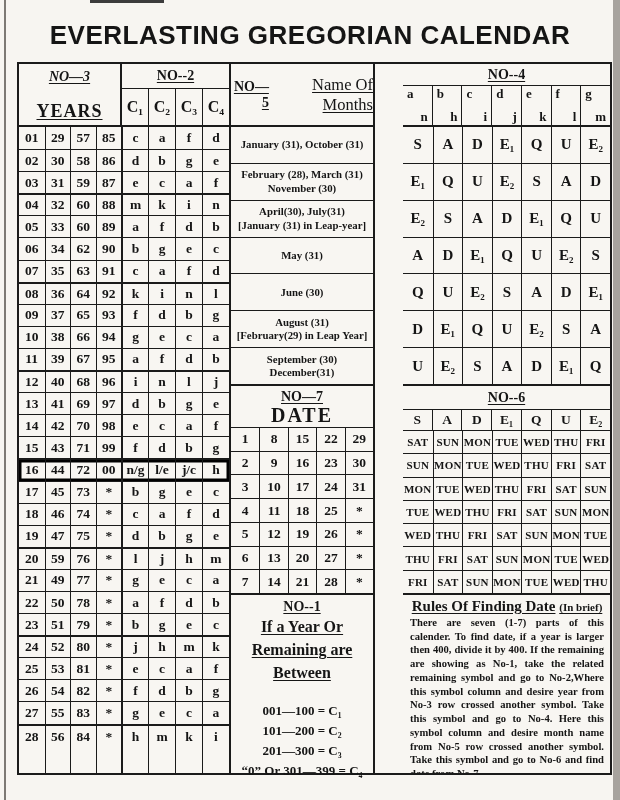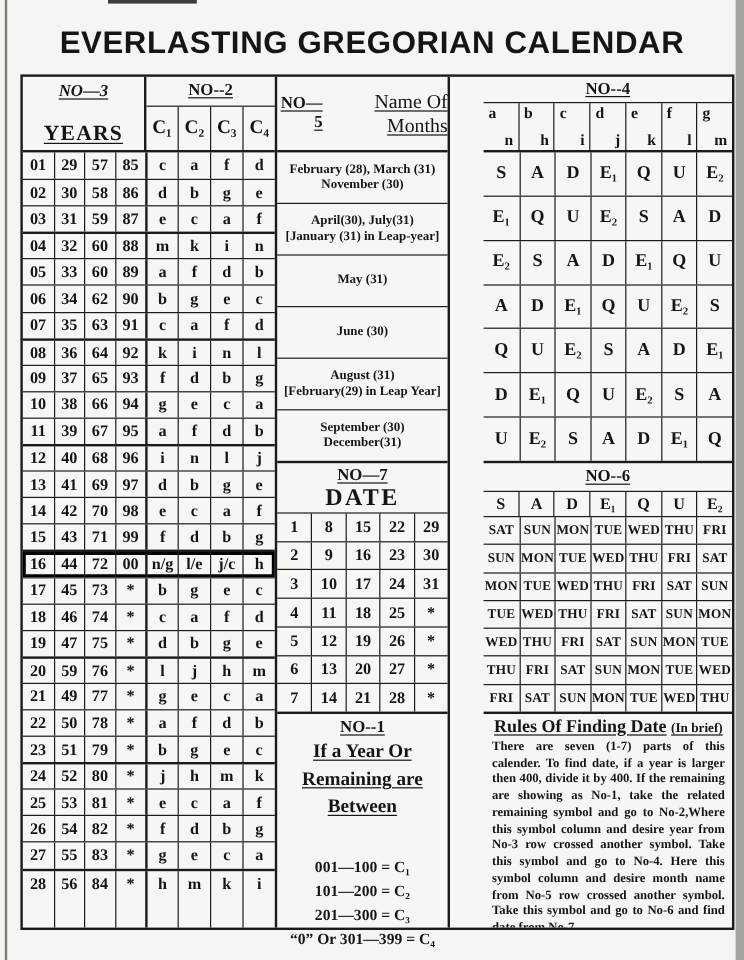--- a/index.html
+++ b/index.html
@@ -71,21 +71,21 @@
   .dgrid .g-row{flex:1;display:grid;grid-template-columns:repeat(5,1fr);border-top:1px solid #1b1b1b;}
   .dgrid .g-row:first-child{border-top:0;}
   .dgrid .g-cell{display:flex;align-items:center;justify-content:center;
     font-weight:700;font-size:13.5px;border-left:1px solid #1b1b1b;}
   .dgrid .g-cell:first-child{border-left:0;}
   .no1{flex:1;border-top:2px solid #1b1b1b;display:flex;flex-direction:column;align-items:center;
     padding-top:4px;}
   .no1 .t1{font-weight:700;font-size:14px;}
   .no1-lines .l-item{font-weight:700;font-size:16px;line-height:1.45;text-align:center;
     text-decoration:underline;text-underline-offset:2px;}
-  .no1-maps{margin-top:28px;}
+  .no1-maps{margin-top:16px;}
   .no1-maps .l-item{font-weight:700;font-size:13px;line-height:1.55;text-align:center;white-space:nowrap;}
 
   
   .col-right{flex:1;display:flex;flex-direction:column;padding-left:28px;}
   .no4-head{flex:0 0 63px;border-bottom:2px solid #1b1b1b;display:flex;flex-direction:column;}
   .no4-title{flex:0 0 22px;display:flex;align-items:center;justify-content:center;
     font-weight:700;font-size:14px;border-bottom:1px solid #1b1b1b;}
   .pairs-row{flex:1;display:flex;}
   .pair-cell{flex:1;border-left:1px solid #1b1b1b;display:flex;flex-direction:column;
     justify-content:space-between;padding:1px 4px;font-weight:700;font-size:13px;line-height:1.1;}
@@ -429,20 +429,21 @@
         </div>
       </div>
   </div>
 
   <div class="col-mid">
     <div class="mid-head">
       <span class="t1 u">NO—5</span>
       <span class="t2 u">Name Of Months</span>
     </div>
     <div class="months">
+        <div class="l-item">January (31), October (31)</div>
         <div class="l-item">February (28), March (31)
 November (30)</div>
         <div class="l-item">April(30), July(31)
 [January (31) in Leap-year]</div>
         <div class="l-item">May (31)</div>
         <div class="l-item">June (30)</div>
         <div class="l-item">August (31)
 [February(29) in Leap Year]</div>
         <div class="l-item">September (30)
 December(31)</div>

